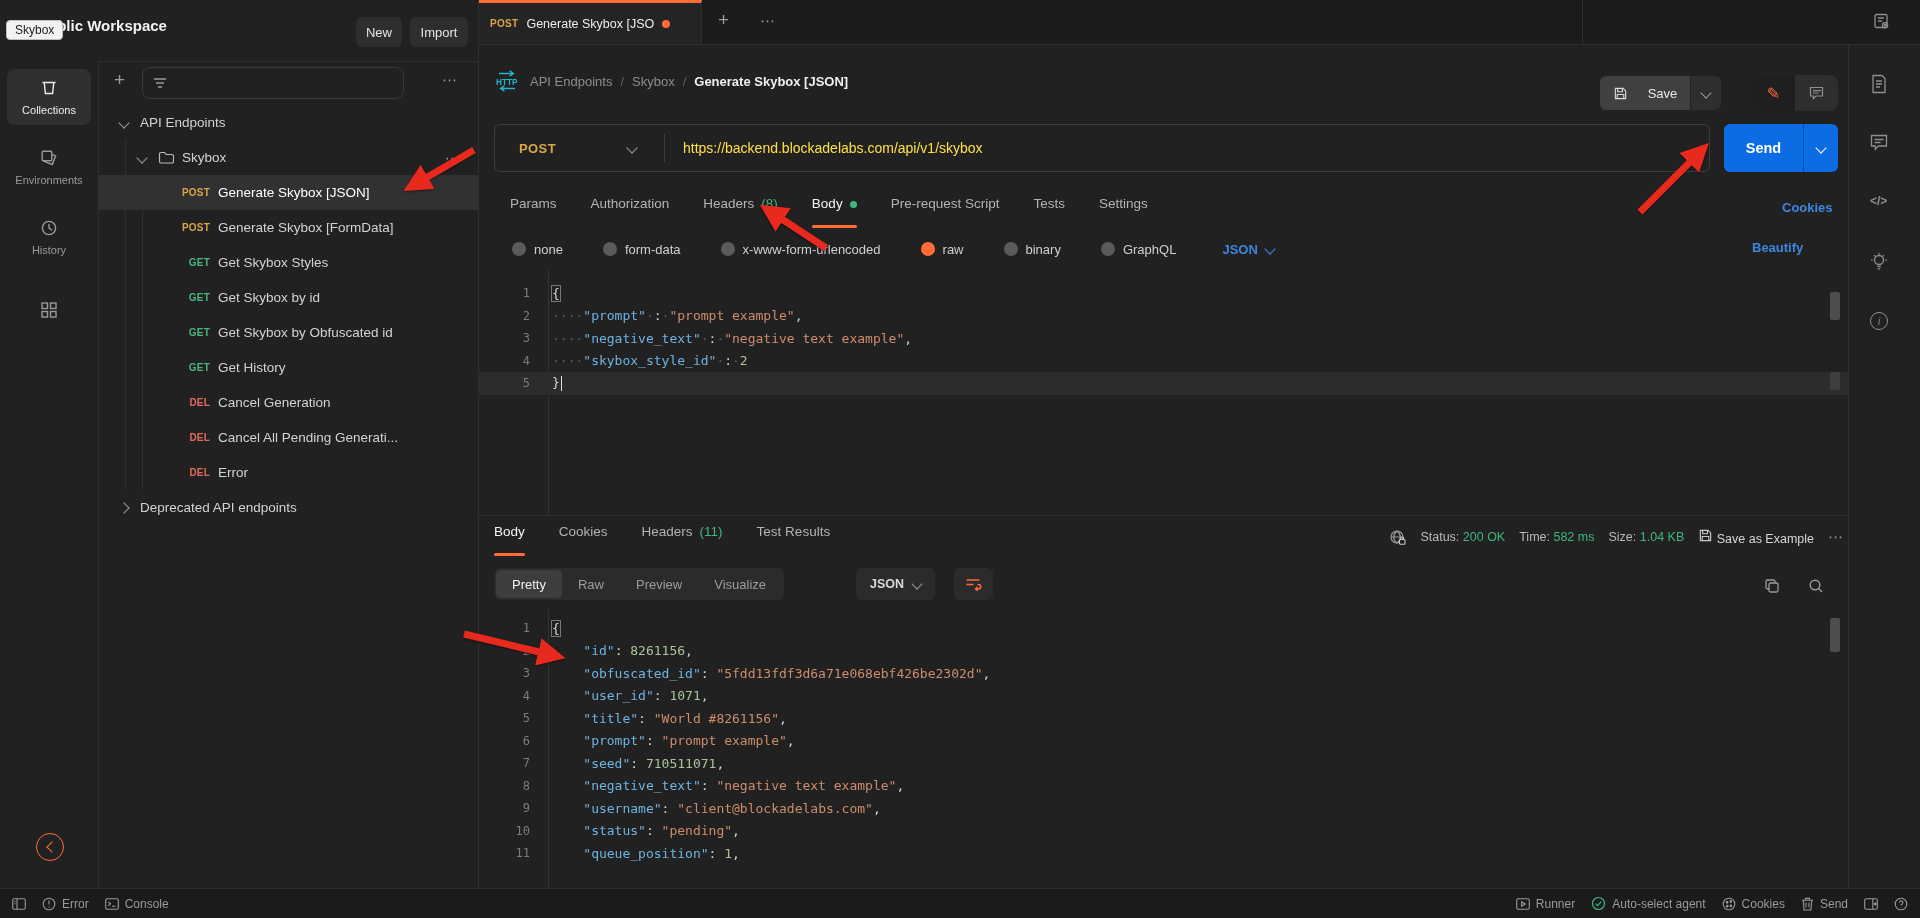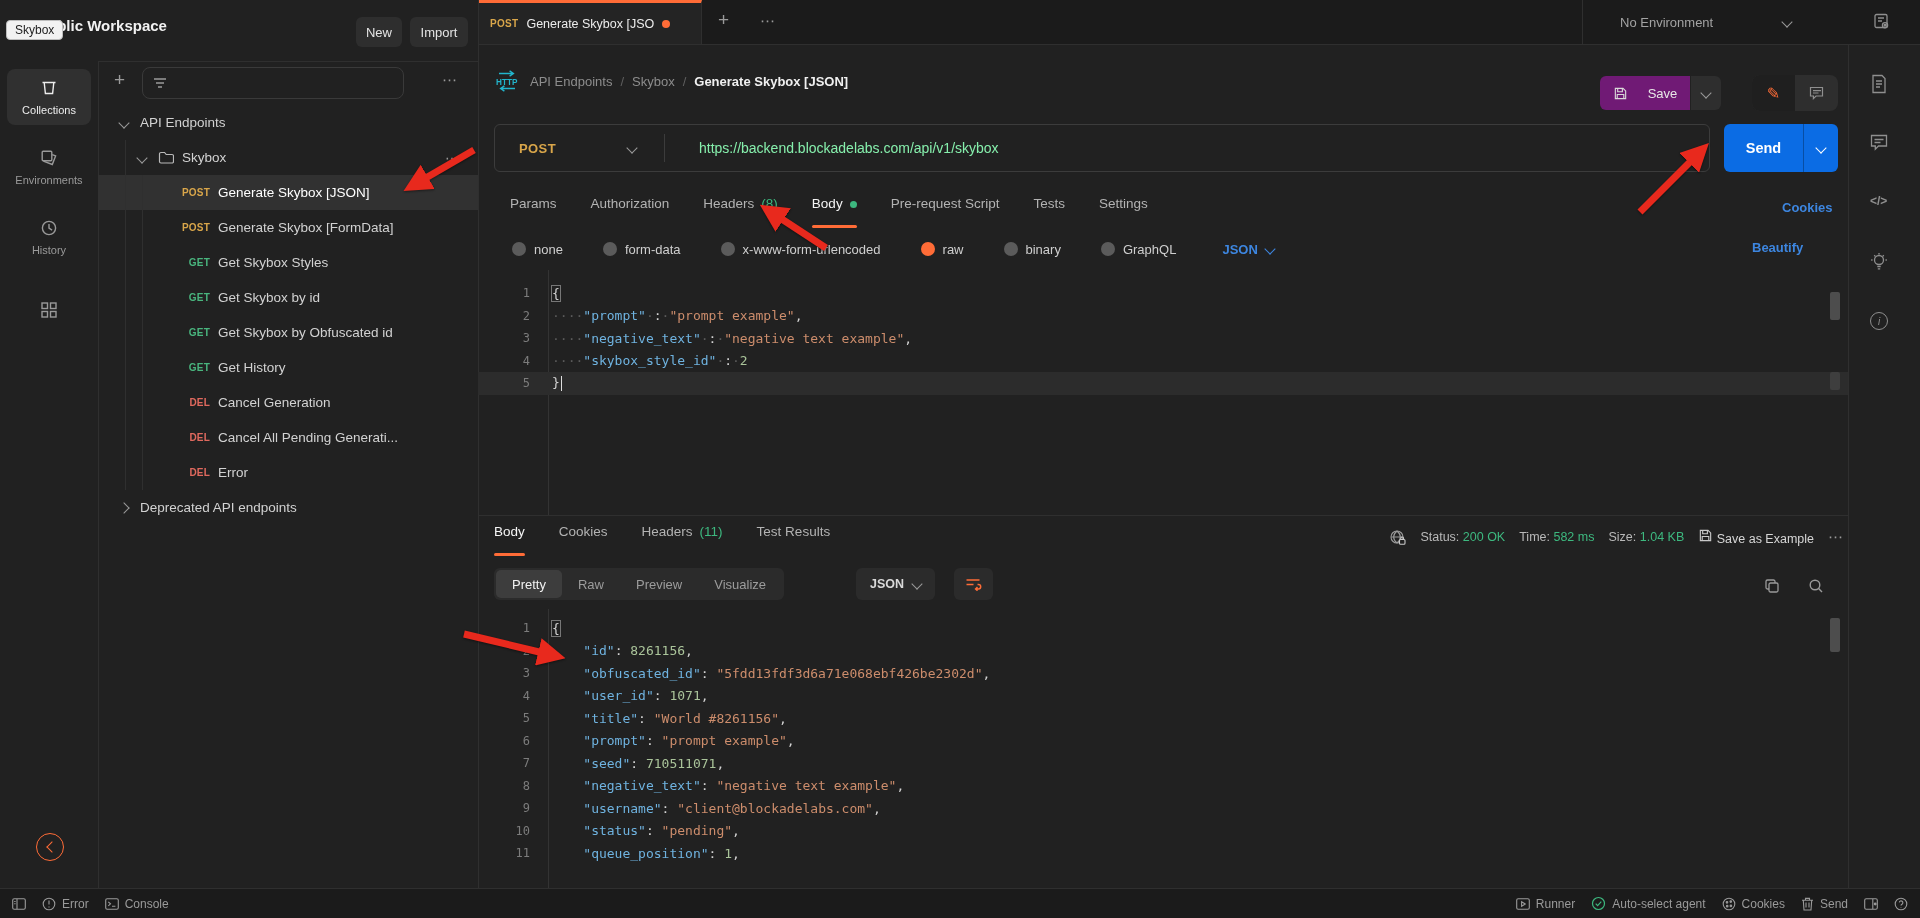--- a/index.html
+++ b/index.html
@@ -51,34 +51,34 @@
   .trow.sel{background:#313131;color:#fff;}
   .mbadge{font-size:10px;font-weight:700;width:34px;text-align:right;margin-right:8px;flex:none;letter-spacing:.2px;}
   .m-POST{color:var(--mpost);} .m-GET{color:var(--mget);} .m-DEL{color:var(--mdel);}
   .rowmore{position:absolute;right:18px;color:#9a9a9a;font-size:14px;letter-spacing:1px;}
   .guide{position:absolute;width:1px;background:#2f2f2f;}
 
   
   .crumbs{position:absolute;left:530px;top:74px;font-size:13px;color:#8d8d8d;display:flex;gap:8px;align-items:center;}
   .crumbs .cur{color:#f0f0f0;font-weight:700;}
   .httpbadge{position:absolute;left:494px;top:70px;}
-  .savebtn{position:absolute;left:1600px;top:76px;width:90px;height:34px;background:#701a75;border-radius:6px 0 0 6px;
+  .savebtn{position:absolute;left:1600px;top:76px;width:90px;height:34px;background:#404040;border-radius:6px 0 0 6px;
            display:flex;align-items:center;justify-content:center;gap:20px;font-size:13px;color:#e7e7e7;}
   .savechev{position:absolute;left:1691px;top:76px;width:30px;height:34px;background:#2e2e2e;border-radius:0 6px 6px 0;
             display:flex;align-items:center;justify-content:center;}
   .editgroup{position:absolute;left:1752px;top:75px;width:86px;height:36px;background:#2e2e2e;border-radius:8px;
              display:flex;overflow:hidden;}
   .editgroup .cell{flex:1;display:flex;align-items:center;justify-content:center;}
   .editgroup .cell.pen{background:#1f1f1f;color:var(--orange);font-size:16px;}
   .urlbox{position:absolute;left:494px;top:124px;width:1216px;height:48px;border:1px solid #3c3c3c;border-radius:6px;
           box-sizing:border-box;display:flex;align-items:center;}
   .urlmethod{font-size:13px;font-weight:700;color:var(--mpost);margin-left:24px;letter-spacing:.4px;}
   .urlbox .chev{margin-left:72px;}
   .urlsep{width:1px;height:28px;background:#3c3c3c;margin-left:28px;}
-  .urltext{font-size:14px;color:#86efac;margin-left:34px;}
+  .urltext{font-size:14px;color:#fde047;margin-left:18px;}
   .sendbtn{position:absolute;left:1724px;top:124px;width:114px;height:48px;background:var(--send);border-radius:6px;
            display:flex;overflow:hidden;}
   .sendbtn .lbl{flex:1;display:flex;align-items:center;justify-content:center;color:#ffffff;font-weight:700;font-size:14.5px;}
   .sendbtn .dd{width:34px;border-left:1px solid rgba(0,0,0,.28);display:flex;align-items:center;justify-content:center;}
   .sendbtn .dd .chev{border-color:#fff;}
 
   .reqtabs{position:absolute;left:510px;top:196px;display:flex;gap:34px;height:32px;}
   .tabcell{position:relative;font-size:13.5px;color:#b3b3b3;display:flex;align-items:flex-start;gap:7px;padding-bottom:14px;}
   .tabcell .cnt{color:var(--green);}
   .tabcell.active{color:#f5f5f5;}
@@ -141,24 +141,20 @@
 
   <div class="tstrip">
     <div class="rtab-open">
       <span class="tmethod">POST</span>
       <span class="ttitle">Generate Skybox [JSO</span>
       <span class="tdot"></span>
     </div>
     <span class="plus abs" style="left:240px;top:9px">+</span>
     <span class="more abs" style="left:282px;top:12px">⋯</span>
     <div class="vline" style="left:1104px;top:0;height:44px"></div>
-    <div class="envsel">
-      <span>No Environment</span>
-      <span class="chev down"></span>
-    </div>
     <span class="abs" style="left:1394px;top:12px;color:#8f8f8f">
       <svg width="20" height="20" viewBox="0 0 20 20" fill="none" stroke="currentColor" stroke-width="1.3">
           <rect x="3" y="2.5" width="12" height="13" rx="1.5"></rect>
           <path d="M6 6 h6 M6 9 h4"></path>
           <circle cx="13" cy="13.2" r="2.6"></circle>
           <circle cx="13" cy="13.2" r="0.8" fill="currentColor"></circle>
         </svg>
     </span>
   </div>
   <div class="hline" style="left:478px;top:44px;right:0;width:1442px"></div>

